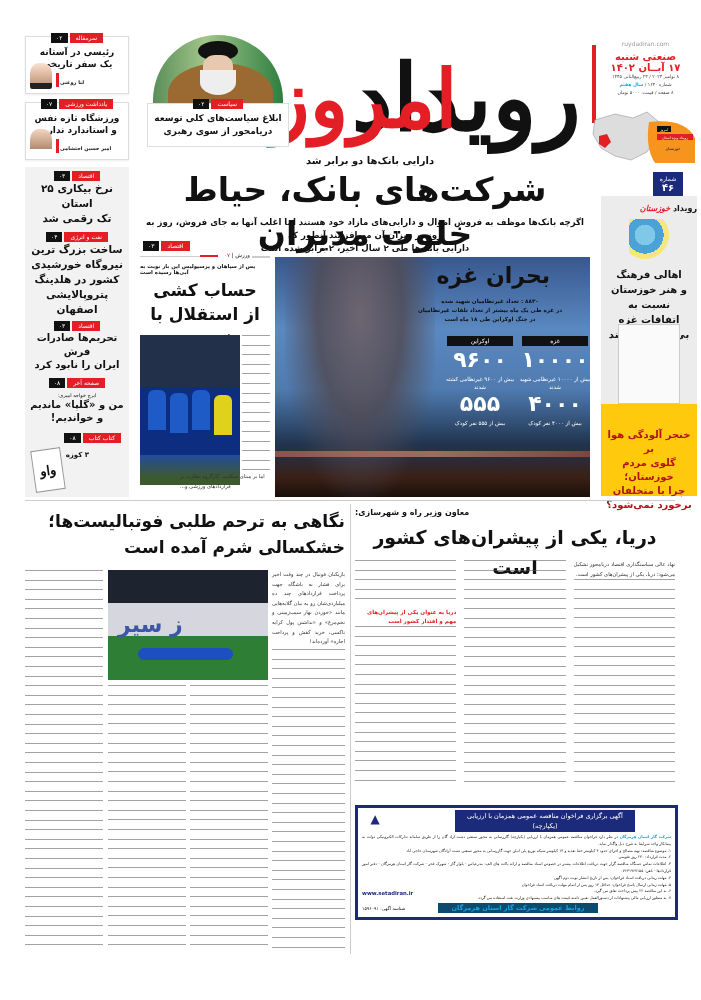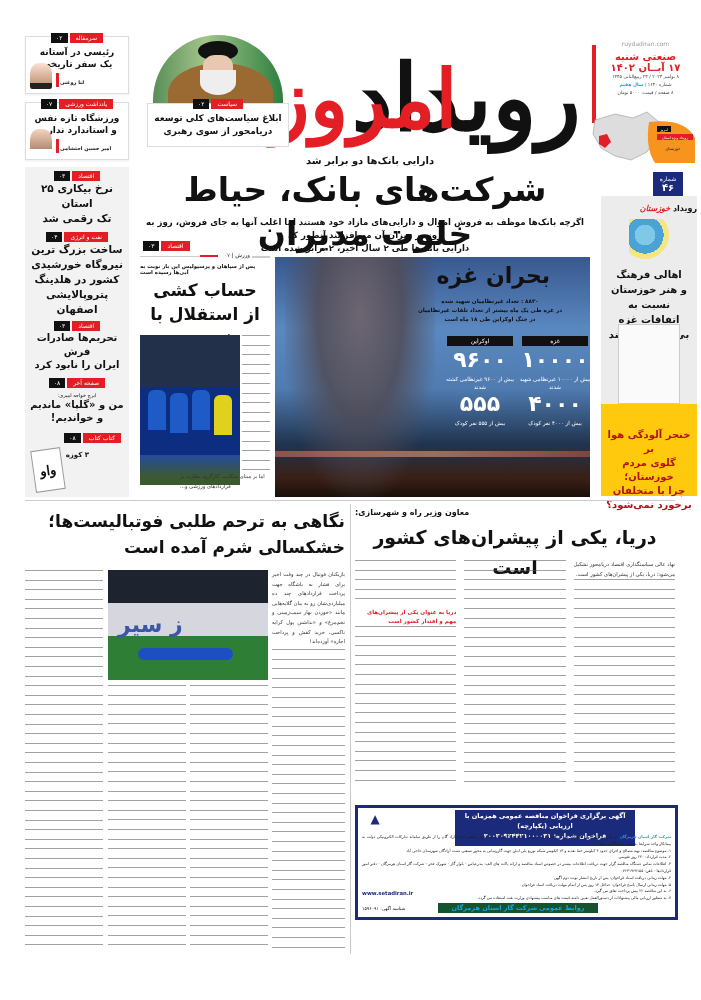--- a/index.html
+++ b/index.html
@@ -88,25 +88,25 @@
 
   
   #br-kicker { left: 355px; top: 508px; width: 320px; text-align: left; font-size: 8px; font-weight: bold; }
   #br-head { left: 355px; top: 522px; width: 320px; text-align: center; font-size: 19px; font-weight: 900; line-height: 30px; }
   #br-cols { left: 355px; top: 560px; width: 320px; height: 225px; display: flex; gap: 8px; }
   #br-cols > div { flex: 1; }
   .subred { color: #e31e24; font-weight: bold; font-size: 5.6px; line-height: 9px; }
 
   
   #ad { left: 355px; top: 805px; width: 323px; height: 115px; border: 3px solid #1b2a7b; background: #fff; }
-  #adtitle { position: absolute; right: 40px; top: 2px; width: 180px; height: 36px; background: #1b2a7b; color: #fff; text-align: center; font-size: 6.5px; line-height: 10px; font-weight: bold; padding-top: 1px; }
+  #adtitle { position: absolute; right: 40px; top: 2px; width: 180px; height: 22px; background: #1b2a7b; color: #fff; text-align: center; font-size: 6.5px; line-height: 10px; font-weight: normal; padding-top: 1px; }
   #adlogo { position: absolute; left: 6px; top: 4px; width: 22px; height: 22px; text-align: center; font-size: 12px; color: #1b2a7b; }
   #adbody { position: absolute; left: 4px; top: 26px; width: 309px; height: 70px; font-size: 3.8px; line-height: 6.8px; color: #222; text-align: justify; }
   #adbody .b { color: #12a6e4; font-weight: bold; }
-  #adfoot { position: absolute; left: 80px; bottom: 4px; width: 160px; height: 10px; background: #14532d; color: #12a6e4; text-align: center; font-size: 6.5px; line-height: 10px; font-weight: bold; }
+  #adfoot { position: absolute; left: 80px; bottom: 4px; width: 160px; height: 10px; background: #0c4a6e; color: #12a6e4; text-align: center; font-size: 6.5px; line-height: 10px; font-weight: bold; }
   #adweb { position: absolute; left: 4px; bottom: 21px; font-size: 5.3px; font-weight: bold; color: #1b2a7b; }
   #adno { position: absolute; left: 4px; bottom: 6px; font-size: 4.5px; color: #111; }
 
   
   #bl-head { left: 25px; top: 508px; width: 320px; text-align: right; font-size: 17px; font-weight: 900; line-height: 26px; }
   #bl-img { left: 108px; top: 570px; width: 160px; height: 110px; background: linear-gradient(180deg, #1d2430 0 30%, #d6d6df 30% 60%, #2f7e36 60%); overflow: hidden; }
   #bl-text-r { left: 272px; top: 570px; width: 73px; height: 380px; }
   #bl-text-l { left: 25px; top: 570px; width: 78px; height: 380px; }
   #bl-text-m { left: 108px; top: 685px; width: 160px; height: 265px; display: flex; gap: 4px; }
   #bl-text-m > div { flex: 1; }

